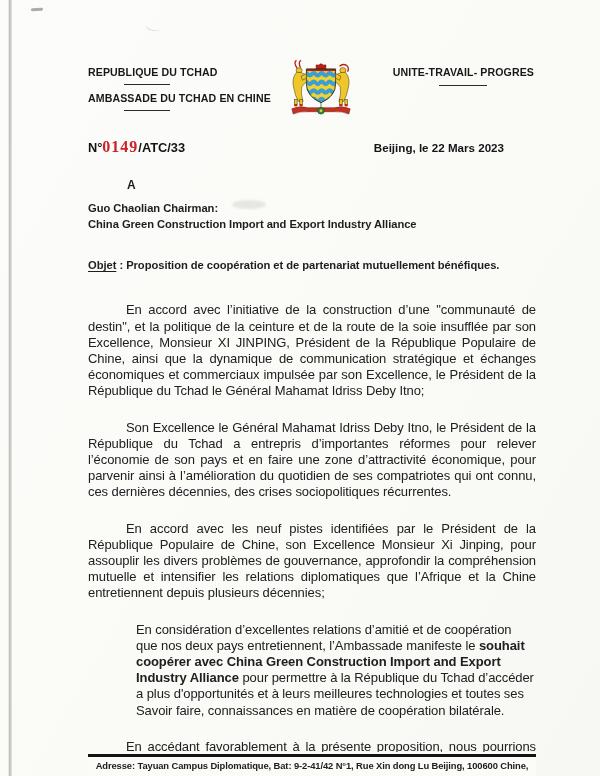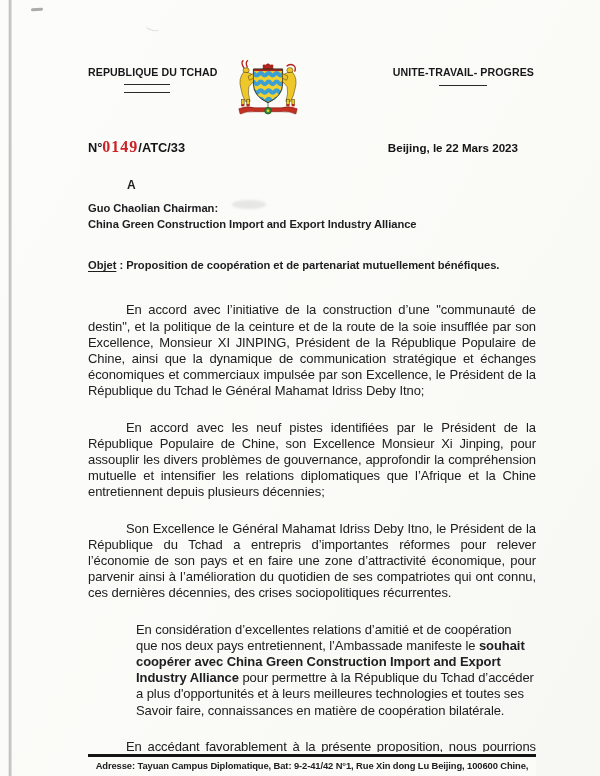--- a/index.html
+++ b/index.html
@@ -26,21 +26,21 @@
   .org-line{font-weight:bold;font-size:10.6px;letter-spacing:.1px;white-space:nowrap;color:#18181a;}
   .rule-left{height:0;border-bottom:1.7px solid #2a2a2c;width:46px;margin:6px 0 7px 36px;}
   .emblem{flex:0 0 auto;margin-left:10px;margin-top:-7px;}
   .hdr-col-right{margin-left:auto;margin-right:2px;}
   .rule-right{height:0;border-bottom:1.7px solid #2a2a2c;width:48px;margin:7px auto 0;}
 
   
   .ref-row{display:flex;align-items:baseline;margin-top:8px;height:26px;}
   .ref-prefix,.ref-suffix{font-weight:bold;font-size:12.8px;color:#141416;}
   .ref-num{font-family:"Liberation Serif",serif;font-weight:bold;font-size:16px;letter-spacing:1px;color:#cc2127;}
-  .date{margin-left:auto;margin-right:18px;font-weight:bold;font-size:11.6px;color:#141416;}
+  .date{margin-left:auto;margin-right:32px;font-weight:bold;font-size:11.6px;color:#141416;}
 
   .salutation{margin-top:14px;margin-left:39px;font-weight:bold;font-size:12px;}
   .addressee{margin-top:9px;}
   .addr-line{font-weight:bold;font-size:11.2px;line-height:15.6px;letter-spacing:-.05px;}
   .subject{margin-top:25px;font-weight:bold;font-size:11.2px;line-height:16.2px;width:446px;letter-spacing:-.05px;}
   .subject-label{text-decoration:underline;text-underline-offset:2px;}
 
   
   .body{margin-top:29px;}
   .para{
@@ -65,20 +65,21 @@
   <div class="mark1"></div>
   <div class="mark2"></div>
   <div class="smudge"></div>
 
   <div class="content">
 
     <div class="header">
       <div class="hdr-col-left">
         <div class="org-line">REPUBLIQUE DU TCHAD</div>
         <div class="rule-left"></div>
+        <div class="org-line">AMBASSADE DU TCHAD EN CHINE</div>
         <div class="rule-left"></div>
       </div>
 
       <div class="emblem">
         <svg viewBox="0 0 120 92" width="80" height="61" aria-hidden="true">
 
           <circle cx="54" cy="10.5" r="2.2" fill="#b5231c"></circle>
           <circle cx="60" cy="9" r="2.2" fill="#b5231c"></circle>
           <circle cx="66" cy="10.5" r="2.2" fill="#b5231c"></circle>
           <path d="M52,16 a8,8 0 0 1 16,0 z" fill="#b5231c" stroke="#6d120d" stroke-width="0.6"></path>
@@ -148,22 +149,22 @@
       <div class="addr-line">Guo Chaolian Chairman:</div>
       <div class="addr-line">China Green Construction Import and Export Industry Alliance</div>
     </div>
 
     <div class="subject">
       <span class="subject-label">Objet</span><span> : </span><span>Proposition de coopération et de partenariat mutuellement bénéfiques.</span>
     </div>
 
     <div class="body">
       <p class="para">En accord avec l’initiative de la construction d’une "communauté de destin", et la politique de la ceinture et de la route de la soie insufflée par son Excellence, Monsieur XI JINPING, Président de la République Populaire de Chine, ainsi que la dynamique de communication stratégique et échanges économiques et commerciaux impulsée par son Excellence, le Président de la République du Tchad le Général Mahamat Idriss Deby Itno;</p>
+      <p class="para">Son Excellence le Général Mahamat Idriss Deby Itno, le Président de la République du Tchad a entrepris d’importantes réformes pour relever l’économie de son pays et en faire une zone d’attractivité économique, pour parvenir ainsi à l’amélioration du quotidien de ses compatriotes qui ont connu, ces dernières décennies, des crises sociopolitiques récurrentes.</p>
       <p class="para">En accord avec les neuf pistes identifiées par le Président de la République Populaire de Chine, son Excellence Monsieur Xi Jinping, pour assouplir les divers problèmes de gouvernance, approfondir la compréhension mutuelle et intensifier les relations diplomatiques que l’Afrique et la Chine entretiennent depuis plusieurs décennies;</p>
-      <p class="para">Son Excellence le Général Mahamat Idriss Deby Itno, le Président de la République du Tchad a entrepris d’importantes réformes pour relever l’économie de son pays et en faire une zone d’attractivité économique, pour parvenir ainsi à l’amélioration du quotidien de ses compatriotes qui ont connu, ces dernières décennies, des crises sociopolitiques récurrentes.</p>
       <p class="para no-indent ragged"><span>En considération d’excellentes relations d’amitié et de coopération que nos deux pays entretiennent, l’Ambassade manifeste le </span><span class="b">souhait coopérer avec  China Green Construction Import and Export Industry Alliance</span><span> pour permettre à la République du Tchad d’accéder a plus d'opportunités et à leurs meilleures technologies et toutes ses Savoir faire, connaissances en matière de coopération bilatérale.</span></p>
       <p class="para">En accédant favorablement à la présente proposition, nous pourrions déployer des efforts conjoints pour faire aboutir le projet de jumelage d’une des ville de la République du Tchad avec de différentes villes de Chine, menant ainsi à bien les neuf domaines de coopération et les cinq liens de « la Ceinture et la Route » initiés par son Excellence Monsieur Xi Jinping, Président de la République Populaire de Chine, à</p>
     </div>
   </div>
 
   <div class="footer">
     <div class="footer-rule"></div>
     <div class="footer-text">Adresse: Tayuan Campus Diplomatique, Bat: 9-2-41/42 N°1, Rue Xin dong Lu Beijing, 100600 Chine,</div>
   </div>
 </div>

